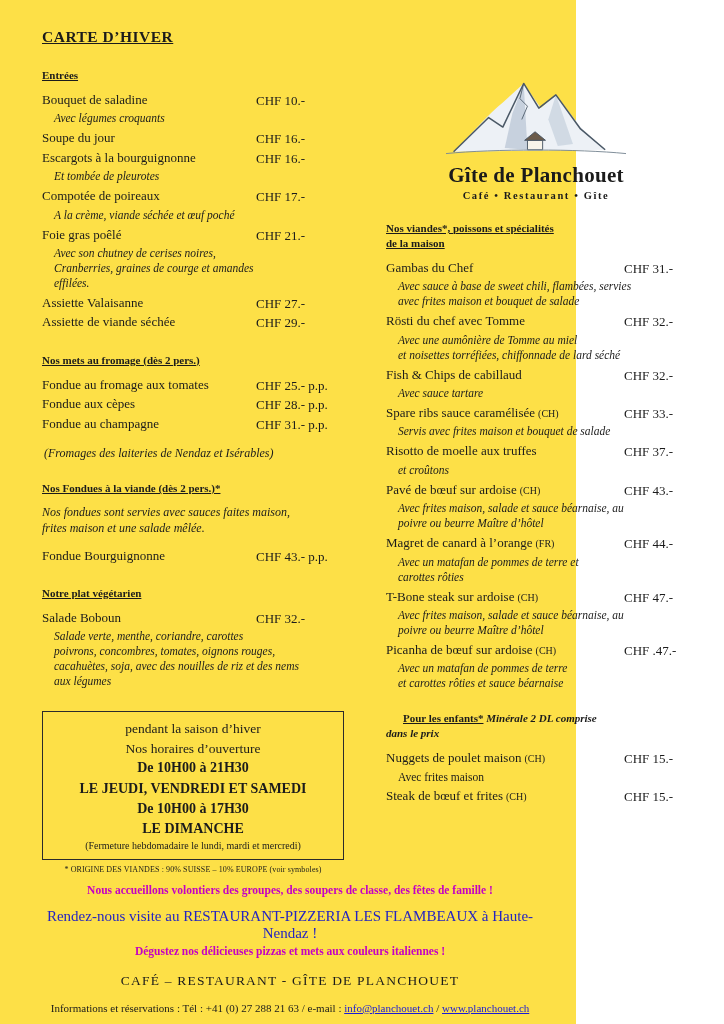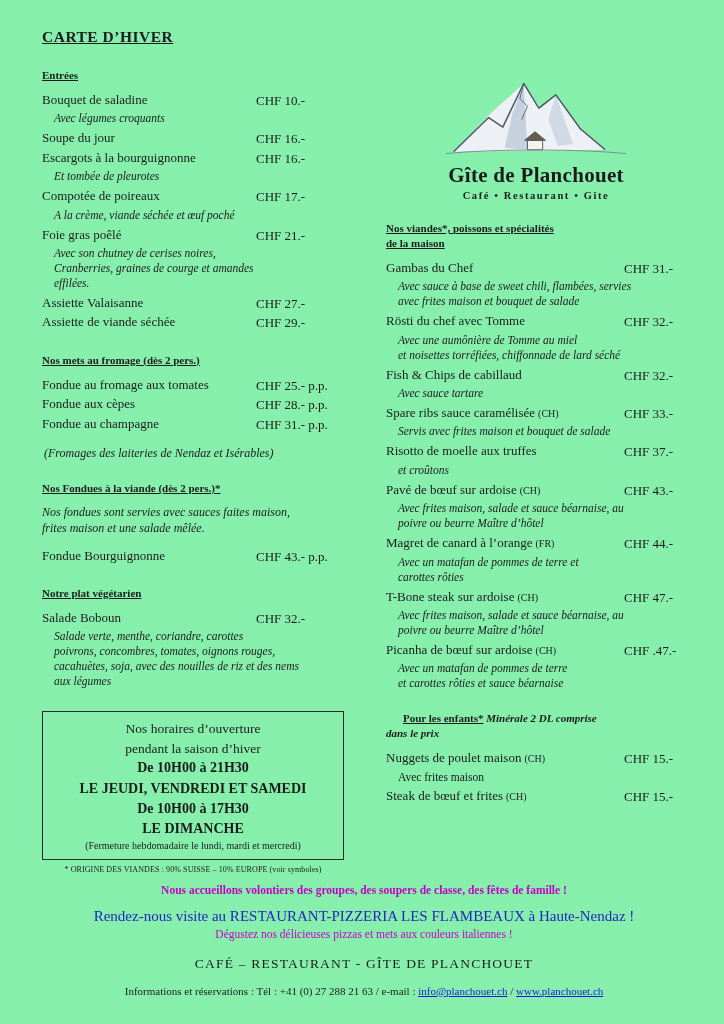--- a/index.html
+++ b/index.html
@@ -2,21 +2,21 @@
 <html><head>
 <meta charset="utf-8">
 <style>
   * { margin:0; padding:0; box-sizing:border-box; }
   html,body { background:#ffffff; }
   body {
     width:724px; height:1024px; overflow:hidden;
     font-family:"Liberation Serif","DejaVu Serif",serif;
     color:#1b1b1b;
   }
-  .page { width:724px; height:1024px; padding:28px 38px 20px 42px; background:#86efac; }
+  .page { width:576px; height:1024px; padding:28px 38px 20px 42px; background:#fde047; }
 
   .main-title {
     font-size:15.5px; font-weight:bold; text-decoration:underline;
     letter-spacing:.5px; margin-bottom:18px;
   }
 
   .columns { display:flex; gap:42px; align-items:flex-start; }
   .col-left  { width:302px; flex:none; }
   .col-right { width:300px; flex:none; }
 
@@ -56,21 +56,21 @@
   .brand-name { font-size:21px; font-weight:bold; letter-spacing:.3px; line-height:1.1; }
   .brand-tagline { font-size:10.5px; font-weight:bold; letter-spacing:1.6px; margin-top:3px; }
 
   .title-suffix { font-style:italic; text-decoration:none; display:inline; }
   .title-main-inline { text-decoration:underline;margin-left:17px; }
   .section-enfants .section-title { text-decoration:none; }
 
   .footer { text-align:center; margin-top:10px; }
   .footer-groups { color:#c400c4; font-weight:bold; font-size:11.5px; margin:10px 0 12px; }
   .footer-visit  { color:#2424c2; font-weight:normal; font-size:15px; margin-bottom:3px; }
-  .footer-pizza  { color:#c400c4; font-weight:normal; font-size:11.5px; margin-bottom:16px; }
+  .footer-pizza  { color:#c400c4; font-weight:bold; font-size:11.5px; margin-bottom:16px; }
   .footer-brand  { font-size:13.5px; letter-spacing:1.2px; margin-bottom:13px; }
   .footer-info   { font-size:11px; margin-bottom:3px; }
   .link { color:#1a1ad6; text-decoration:underline; cursor:pointer; }
 </style>
 </head>
 <body>
 
 <div class="page">
 
   <h1 class="main-title">CARTE D’HIVER</h1>
@@ -202,22 +202,22 @@
               </div>
               <div class="item-desc">Salade verte, menthe, coriandre, carottes
 poivrons, concombres, tomates, oignons rouges,
 cacahuètes, soja, avec des nouilles de riz et des nems
 aux légumes</div>
             </div>
           </div>
       </section>
 
       <div class="hours-box">
+        <div class="hours-line">pendant la saison d’hiver</div>
         <div class="hours-line">Nos horaires d’ouverture</div>
-        <div class="hours-line">pendant la saison d’hiver</div>
         <div class="hours-line bold">De 10H00 à 21H30</div>
         <div class="hours-line bold">LE JEUDI, VENDREDI ET SAMEDI</div>
         <div class="hours-line bold">De 10H00 à 17H30</div>
         <div class="hours-line bold">LE DIMANCHE</div>
         <div class="hours-line small">(Fermeture hebdomadaire le lundi, mardi et mercredi)</div>
       </div>
       <div class="origin-footnote">* ORIGINE DES VIANDES : 90% SUISSE – 10% EUROPE (voir symboles)</div>
 
     </div>
 

